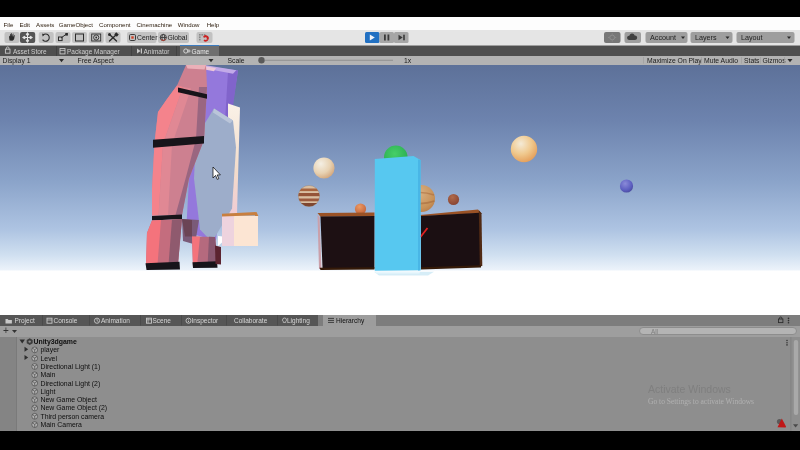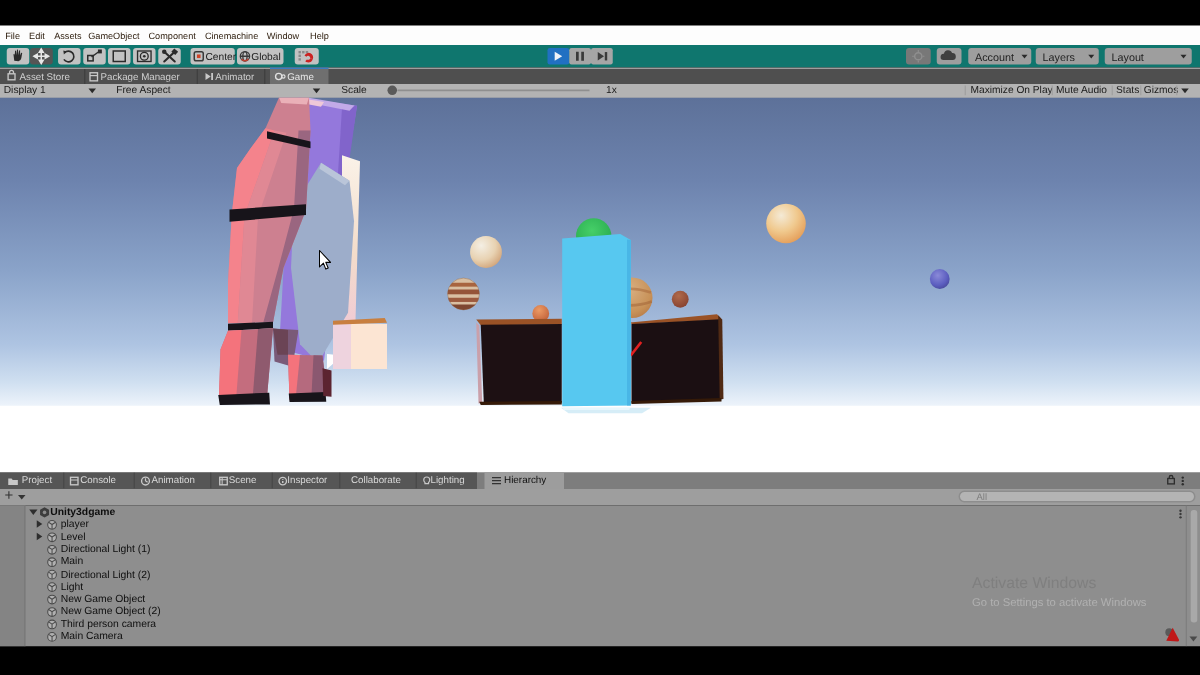--- a/index.html
+++ b/index.html
@@ -17,21 +17,21 @@
   <div class="abs txt" style="top:3.5px;left:3.5px;font-size:6.1px;color:#2a1a0a;">File</div>
   <div class="abs txt" style="top:3.5px;left:19.4px;font-size:6.1px;color:#2a1a0a;">Edit</div>
   <div class="abs txt" style="top:3.5px;left:36.1px;font-size:6.1px;color:#2a1a0a;">Assets</div>
   <div class="abs txt" style="top:3.5px;left:58.8px;font-size:6.1px;color:#2a1a0a;">GameObject</div>
   <div class="abs txt" style="top:3.5px;left:99px;font-size:6.1px;color:#2a1a0a;">Component</div>
   <div class="abs txt" style="top:3.5px;left:136.6px;font-size:6.1px;color:#2a1a0a;">Cinemachine</div>
   <div class="abs txt" style="top:3.5px;left:177.8px;font-size:6.1px;color:#2a1a0a;">Window</div>
   <div class="abs txt" style="top:3.5px;left:206.7px;font-size:6.1px;color:#2a1a0a;">Help</div>
 </div>
 
-<div class="abs" style="left:0;top:30px;width:800px;height:14.5px;background:#0f766e;">
+<div class="abs" style="left:0;top:30px;width:800px;height:14.5px;background:#e5e5e5;">
 <svg width="800" height="14.5" viewBox="0 0 800 14.5">
 
   <rect x="4.5" y="2" width="15" height="11" rx="2" fill="#c2c2c2"></rect>
   <rect x="20" y="2" width="15.2" height="11" rx="2" fill="#555555"></rect>
   <rect x="38.7" y="2" width="15" height="11" rx="2" fill="#c2c2c2"></rect>
   <rect x="55.5" y="2" width="15" height="11" rx="2" fill="#c2c2c2"></rect>
   <rect x="72" y="2" width="15" height="11" rx="2" fill="#c2c2c2"></rect>
   <rect x="88.7" y="2" width="15" height="11" rx="2" fill="#c2c2c2"></rect>
   <rect x="105.5" y="2" width="15" height="11" rx="2" fill="#c2c2c2"></rect>
 
@@ -388,21 +388,21 @@
   <div class="abs txt" style="top:18.1px;left:40.5px;font-size:6.9px;color:#0e0e0e;">Level</div>
   <div class="abs txt" style="top:26.4px;left:40.5px;font-size:6.9px;color:#0e0e0e;">Directional Light (1)</div>
   <div class="abs txt" style="top:34.7px;left:40.5px;font-size:6.9px;color:#0e0e0e;">Main</div>
   <div class="abs txt" style="top:43px;left:40.5px;font-size:6.9px;color:#0e0e0e;">Directional Light (2)</div>
   <div class="abs txt" style="top:51.3px;left:40.5px;font-size:6.9px;color:#0e0e0e;">Light</div>
   <div class="abs txt" style="top:59.6px;left:40.5px;font-size:6.9px;color:#0e0e0e;">New Game Object</div>
   <div class="abs txt" style="top:67.9px;left:40.5px;font-size:6.9px;color:#0e0e0e;">New Game Object (2)</div>
   <div class="abs txt" style="top:76.2px;left:40.5px;font-size:6.9px;color:#0e0e0e;">Third person camera</div>
   <div class="abs txt" style="top:84.5px;left:40.5px;font-size:6.9px;color:#0e0e0e;">Main Camera</div>
   <div class="abs txt" style="top:46px;left:648px;font-size:10.5px;color:#7f7f7f;">Activate Windows</div>
-  <div class="abs txt" style="top:60px;left:648px;font-size:7.5px;color:rgba(255,255,255,0.30);">Go to Settings to activate Windows</div>
+  <div class="abs txt" style="top:60px;left:648px;font-size:7.5px;color:rgba(255,255,255,0.30);font-family:Liberation Serif, serif;">Go to Settings to activate Windows</div>
   <svg class="abs" style="left:0;top:0;" width="800" height="94" viewBox="0 0 800 94">
     <polygon points="19.5,2.6 25,2.6 22.2,6.4" fill="#2e2e2e"></polygon>
     <g transform="translate(26.3,0.8)">
       <path d="M3.4 0.4 L6.4 2.1 L6.4 5.5 L3.4 7.2 L0.4 5.5 L0.4 2.1 Z" fill="#3c3c3c"></path>
       <circle cx="3.4" cy="3.8" r="1.2" fill="#8b8b8b"></circle>
     </g>
     <polygon points="24.5,9.8 28.2,12.3 24.5,14.8" fill="#2e2e2e"></polygon>
     <polygon points="24.5,18.1 28.2,20.6 24.5,23.1" fill="#2e2e2e"></polygon>
     <g id="cube" transform="translate(31.5,9.6)">
       <circle cx="3.2" cy="3.3" r="2.9" fill="#b0b0b0" stroke="#4a4a4a" stroke-width="0.7"></circle>

